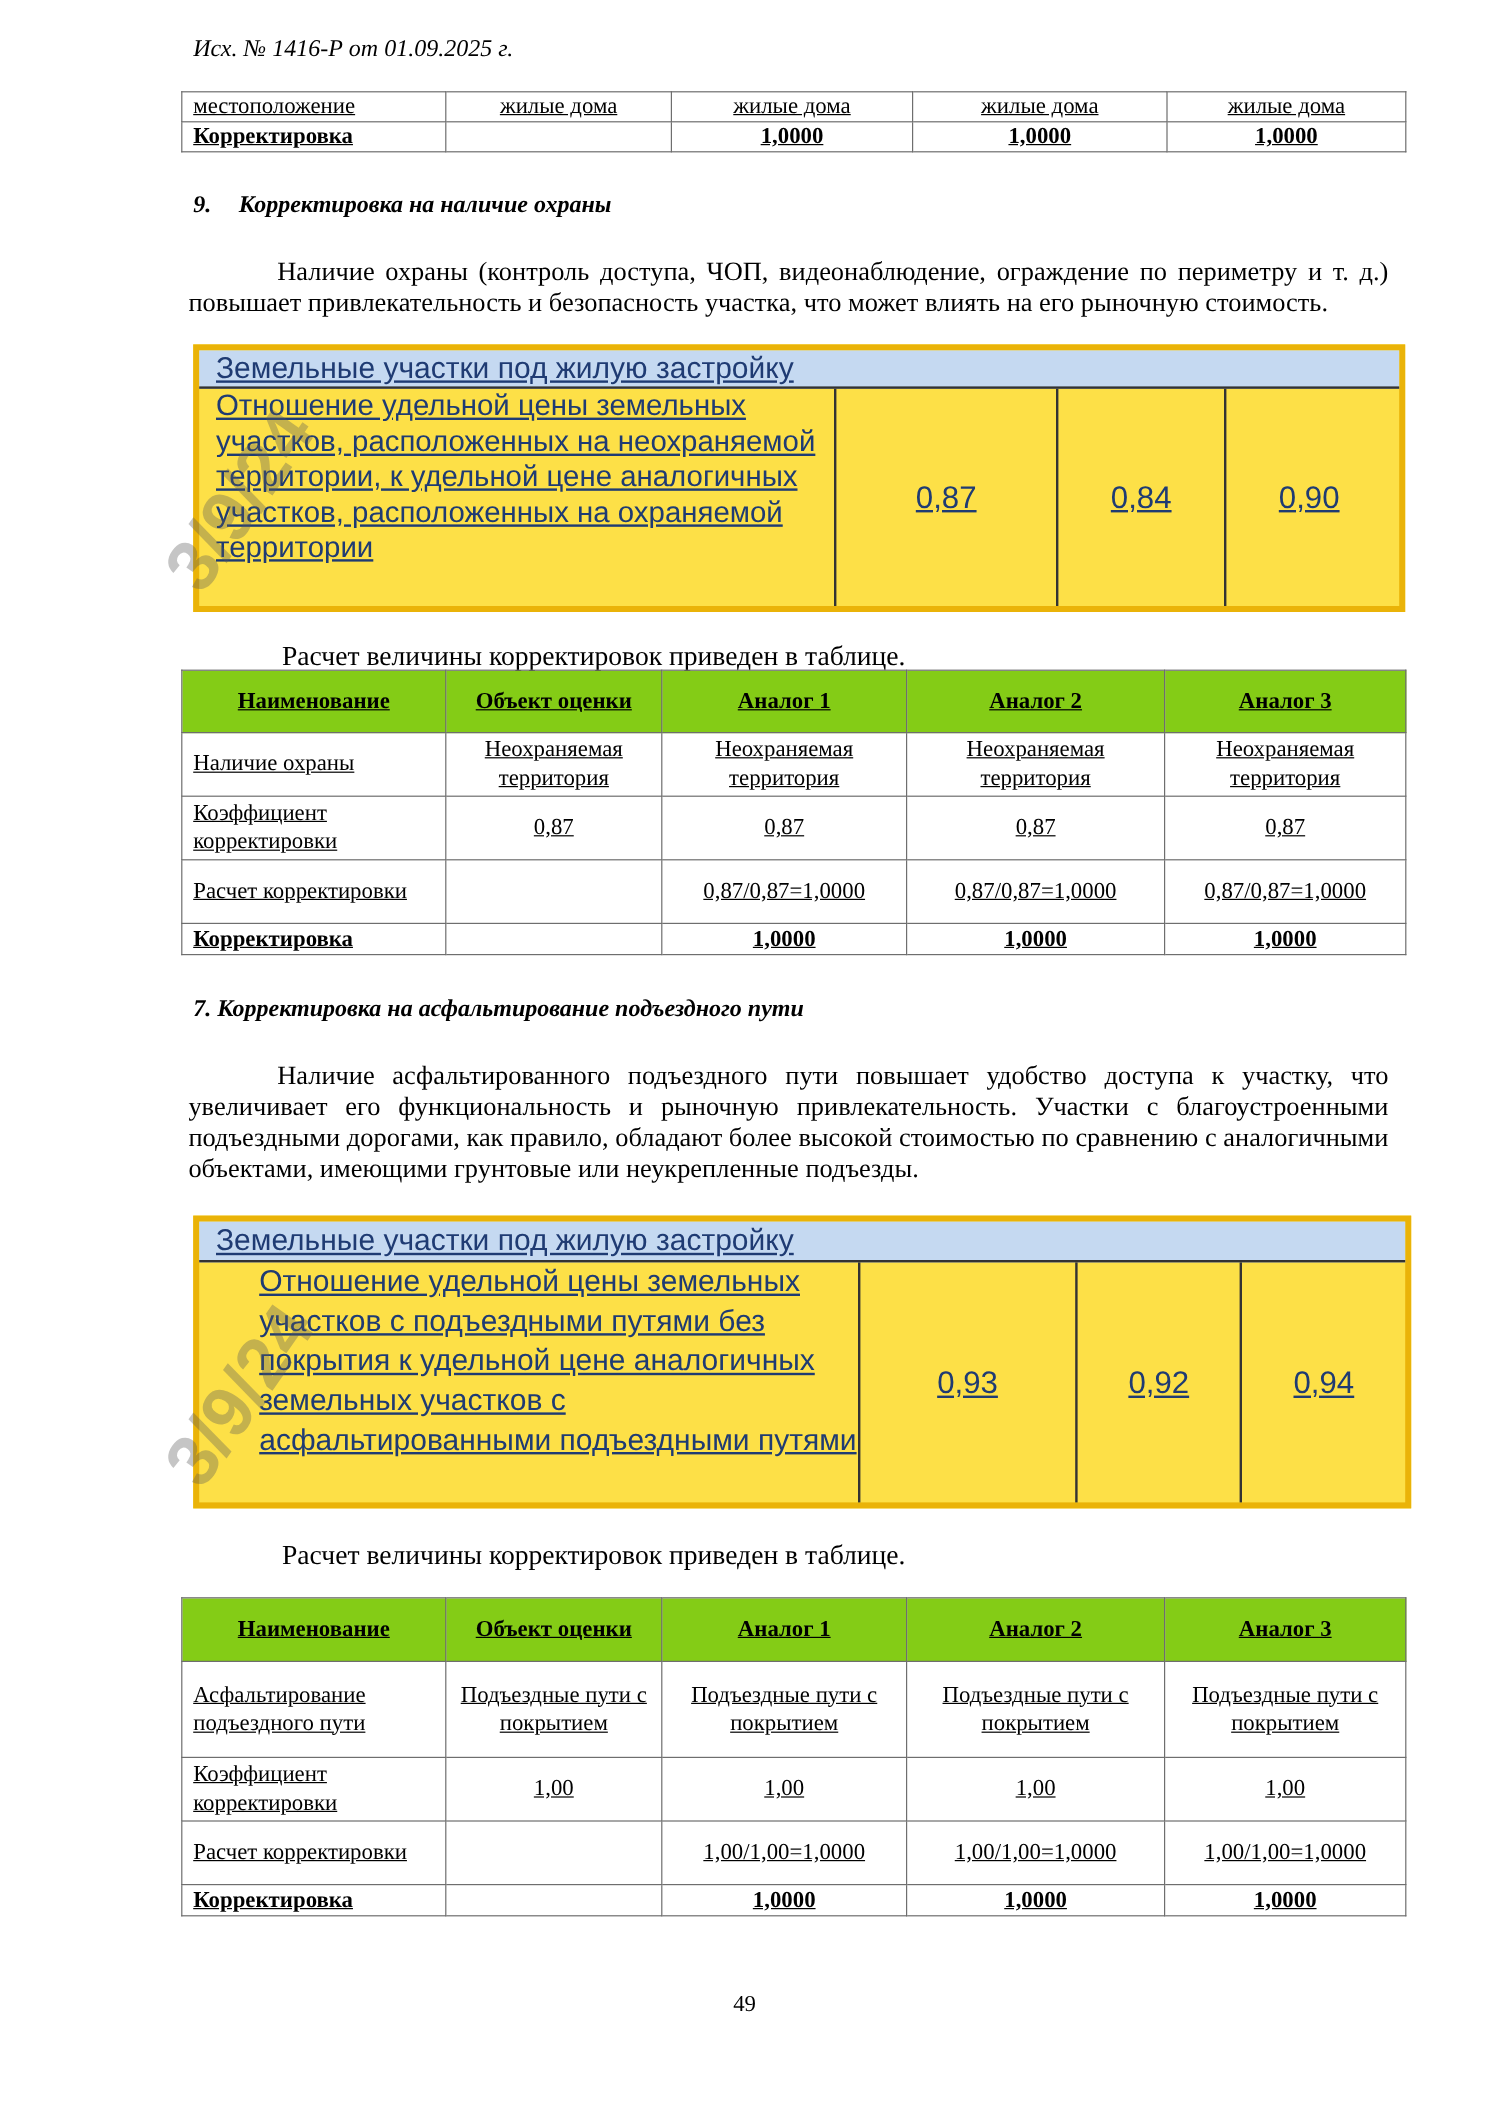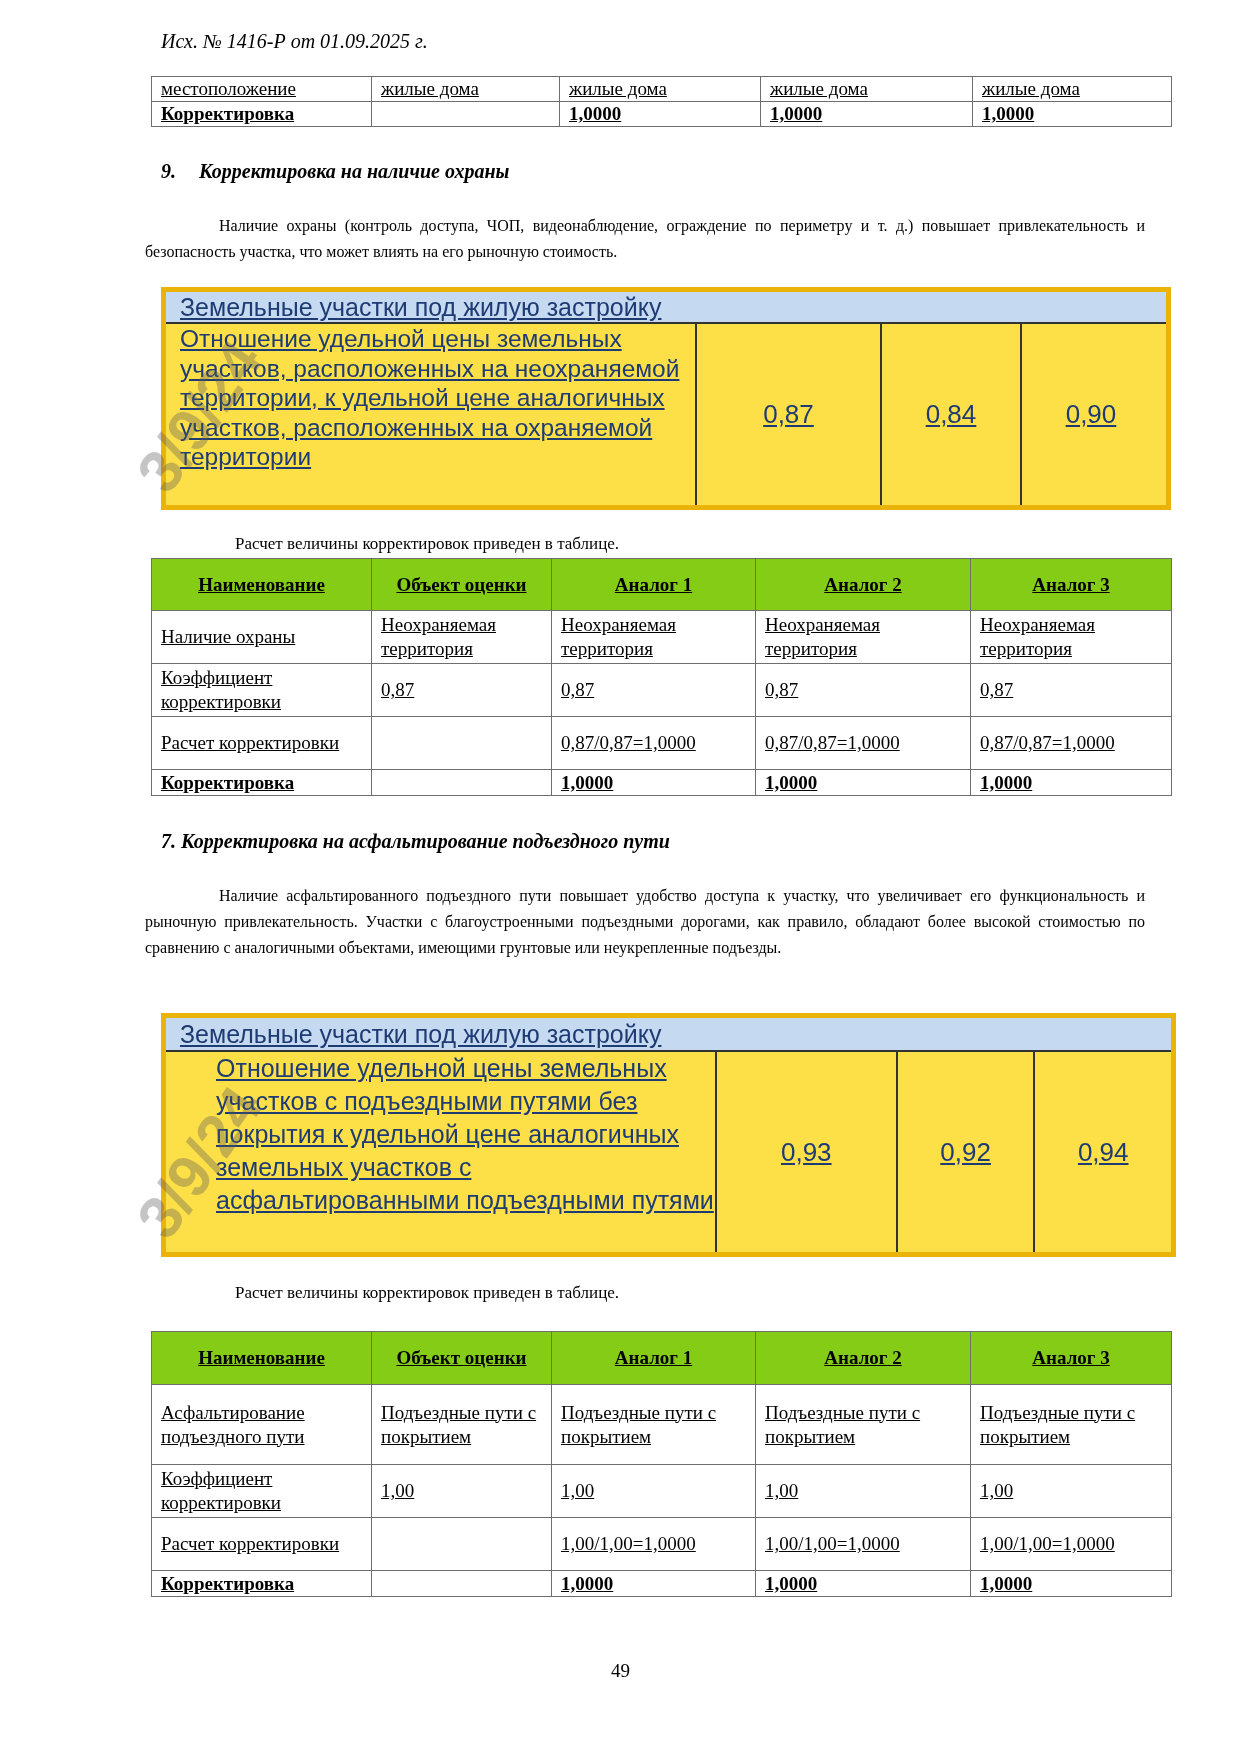--- a/index.html
+++ b/index.html
@@ -5,27 +5,27 @@
   html, body { margin: 0; padding: 0; background: #ffffff; }
   body { width: 1241px; height: 1755px; position: relative; overflow: hidden;
          font-family: "Liberation Serif", "DejaVu Serif", serif; color: #000; }
   .abs { position: absolute; }
   .header-ref { left: 161px; top: 30px; font-size: 20px; font-style: italic; }
   table.doc { border-collapse: collapse; position: absolute; left: 151px; width: 1020px;
               font-size: 19px; table-layout: fixed; }
   table.doc td, table.doc th { border: 1.5px solid #6e6e6e; padding: 0 9px; line-height: 24px;
                                vertical-align: middle; text-decoration: underline; }
   table.doc th { background: #84cc16; font-weight: bold; text-align: center; }
-  table.doc td.c { text-align: left; }
+  table.doc td.c { text-align: center; }
   table.doc td.b { font-weight: bold; }
   .heading { left: 161px; font-size: 20px; font-weight: bold; font-style: italic; }
   .heading .num { display: inline-block; width: 38px; }
-  .para { left: 145px; width: 1000px; font-size: 16px; line-height: 26px; text-align: justify; }
+  .para { left: 157px; width: 1000px; font-size: 22px; line-height: 26px; text-align: justify; }
   .para .indent { display: inline-block; width: 74px; }
-  .caption { left: 235px; font-size: 17px; }
+  .caption { left: 235px; font-size: 23px; }
   
   .ref-table { position: absolute; border: 5px solid #eab308; background: #fde047;
                font-family: "Liberation Sans", "DejaVu Sans", sans-serif; color: #1f3b73; text-decoration: underline; }
   .ref-head { background: #c5d9f1; border-bottom: 2px solid #333; padding-left: 14px;
               font-size: 25px; line-height: 30px; white-space: nowrap; overflow: hidden; }
   .ref-body { display: flex; border-radius: 19px; }
   .ref-desc { border-right: 2px solid #333; padding-left: 14px; font-size: 24.5px; }
   .ref-val { border-right: 2px solid #333; display: flex; align-items: center;
              justify-content: center; font-size: 26px; }
   .ref-val:last-child { border-right: none; }

